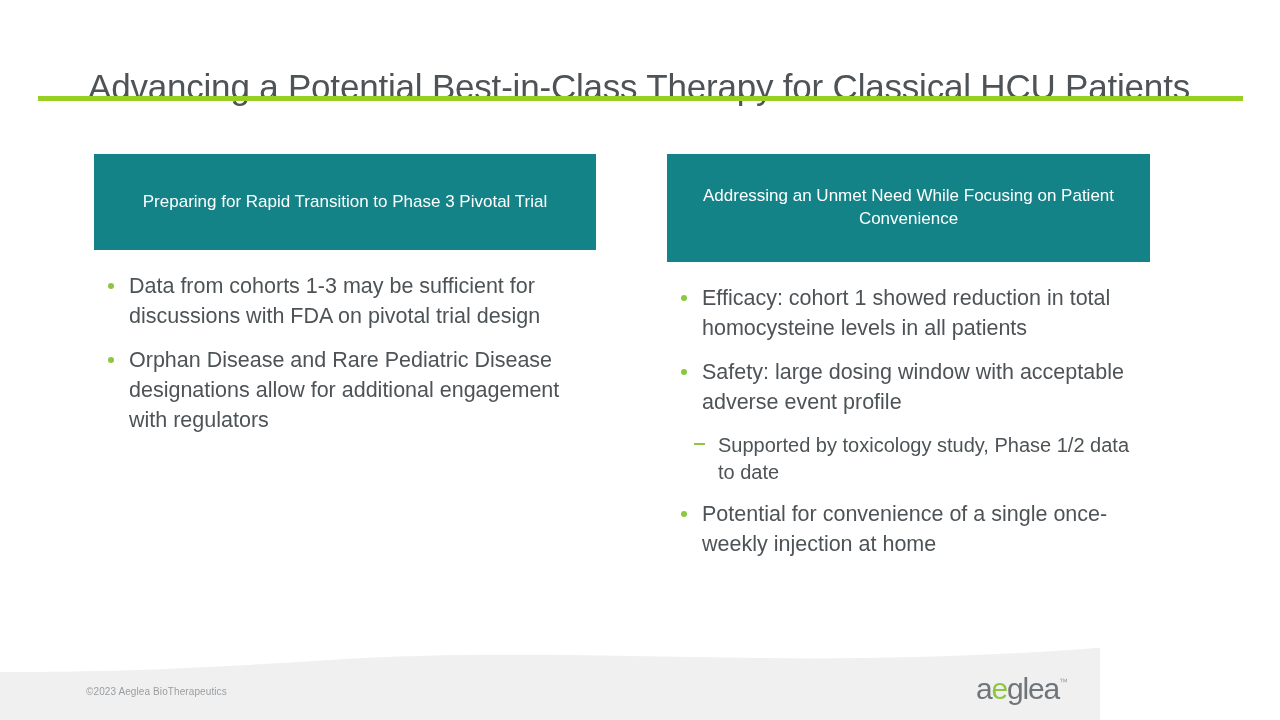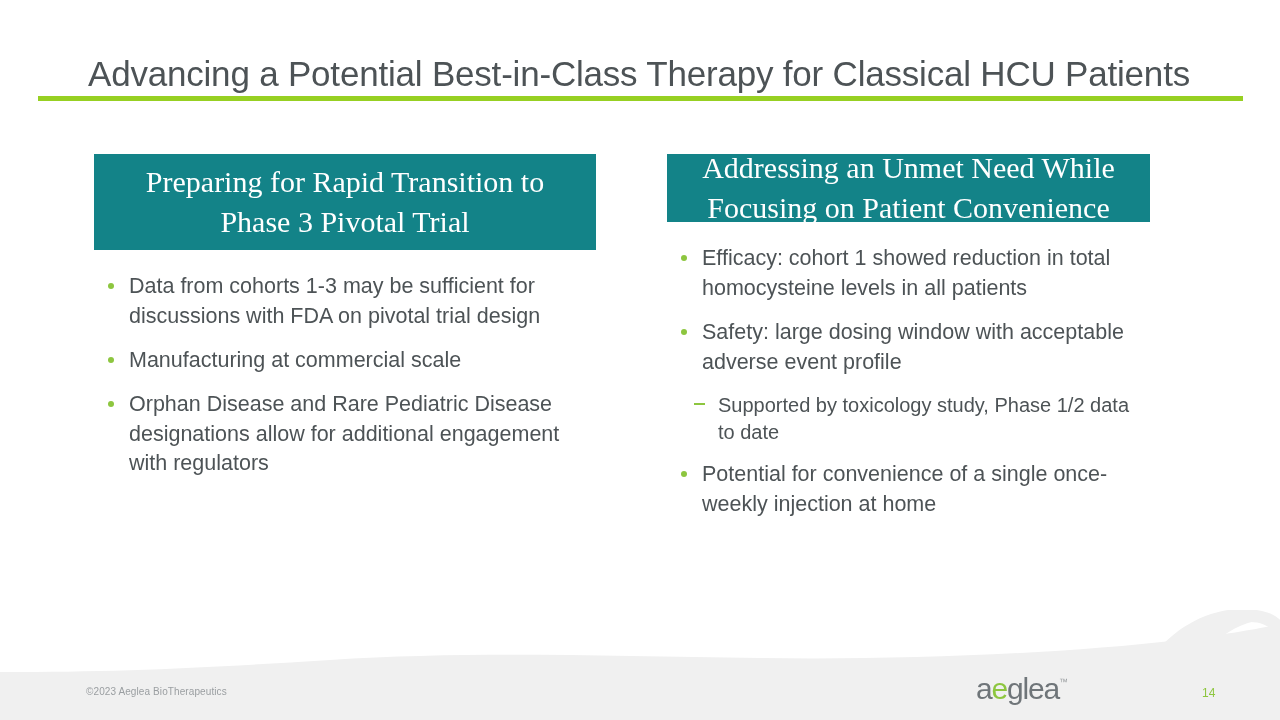--- a/index.html
+++ b/index.html
@@ -17,21 +17,21 @@
   .slide {
     position: absolute;
     inset: 0;
     background: #ffffff;
   }
 
   
   .slide-title {
     position: absolute;
     left: 88px;
-    top: 30px;
+    top: 43px;
     width: 1160px;
     font-size: 35px;
     font-weight: 400;
     color: #4d5356;
     letter-spacing: -0.2px;
     line-height: 1.18;
     white-space: nowrap;
   }
   .title-rule {
     position: absolute;
@@ -51,28 +51,27 @@
   .col-right { left: 667px; width: 483px; }
 
   .panel-header {
     background: #138388;
     color: #ffffff;
     box-sizing: border-box;
     display: flex;
     align-items: center;
     justify-content: center;
     text-align: center;
-    font-size: 30px;
+    font-size: 17px;
     line-height: 1.35;
     font-weight: 400;
     padding: 10px 14px;
-    font-family: Liberation Serif, serif;
   }
   .col-left  .panel-header { height: 96px; }
-  .col-right .panel-header { height: 68px; }
+  .col-right .panel-header { height: 108px; }
 
   
   .bullets {
     margin-top: 22px;
     box-sizing: border-box;
   }
   .col-left  .bullets { padding-left: 6px; padding-right: 0; }
   .col-right .bullets { padding-left: 6px; padding-right: 0; }
 
   .bullet {
@@ -110,21 +109,21 @@
     width: 11px;
     height: 2px;
     background: #8dc63f;
   }
 
   
   .footer {
     position: absolute;
     left: 0;
     bottom: 0;
-    width: 1280px;
+    width: 1100px;
     height: 110px;
     overflow: hidden;
     pointer-events: none;
   }
   .footer svg { display: block; }
 
   .footer-copyright {
     position: absolute;
     left: 86px;
     bottom: 23px;
@@ -172,24 +171,20 @@
   <div class="col col-left">
     <div class="panel-header">Preparing for Rapid Transition to Phase 3 Pivotal Trial</div>
 
     <div class="bullets">
       <div class="bullet">
         <span class="dot"></span>
         <span>Data from cohorts 1-3 may be sufficient for discussions with FDA on pivotal trial design</span>
       </div>
       <div class="bullet">
         <span class="dot"></span>
-        <span>Manufacturing at commercial scale</span>
-      </div>
-      <div class="bullet">
-        <span class="dot"></span>
         <span>Orphan Disease and Rare Pediatric Disease designations allow for additional engagement with regulators</span>
       </div>
     </div>
   </div>
 
   <div class="col col-right">
     <div class="panel-header">Addressing an Unmet Need While Focusing on Patient Convenience</div>
 
     <div class="bullets">
       <div class="bullet">

